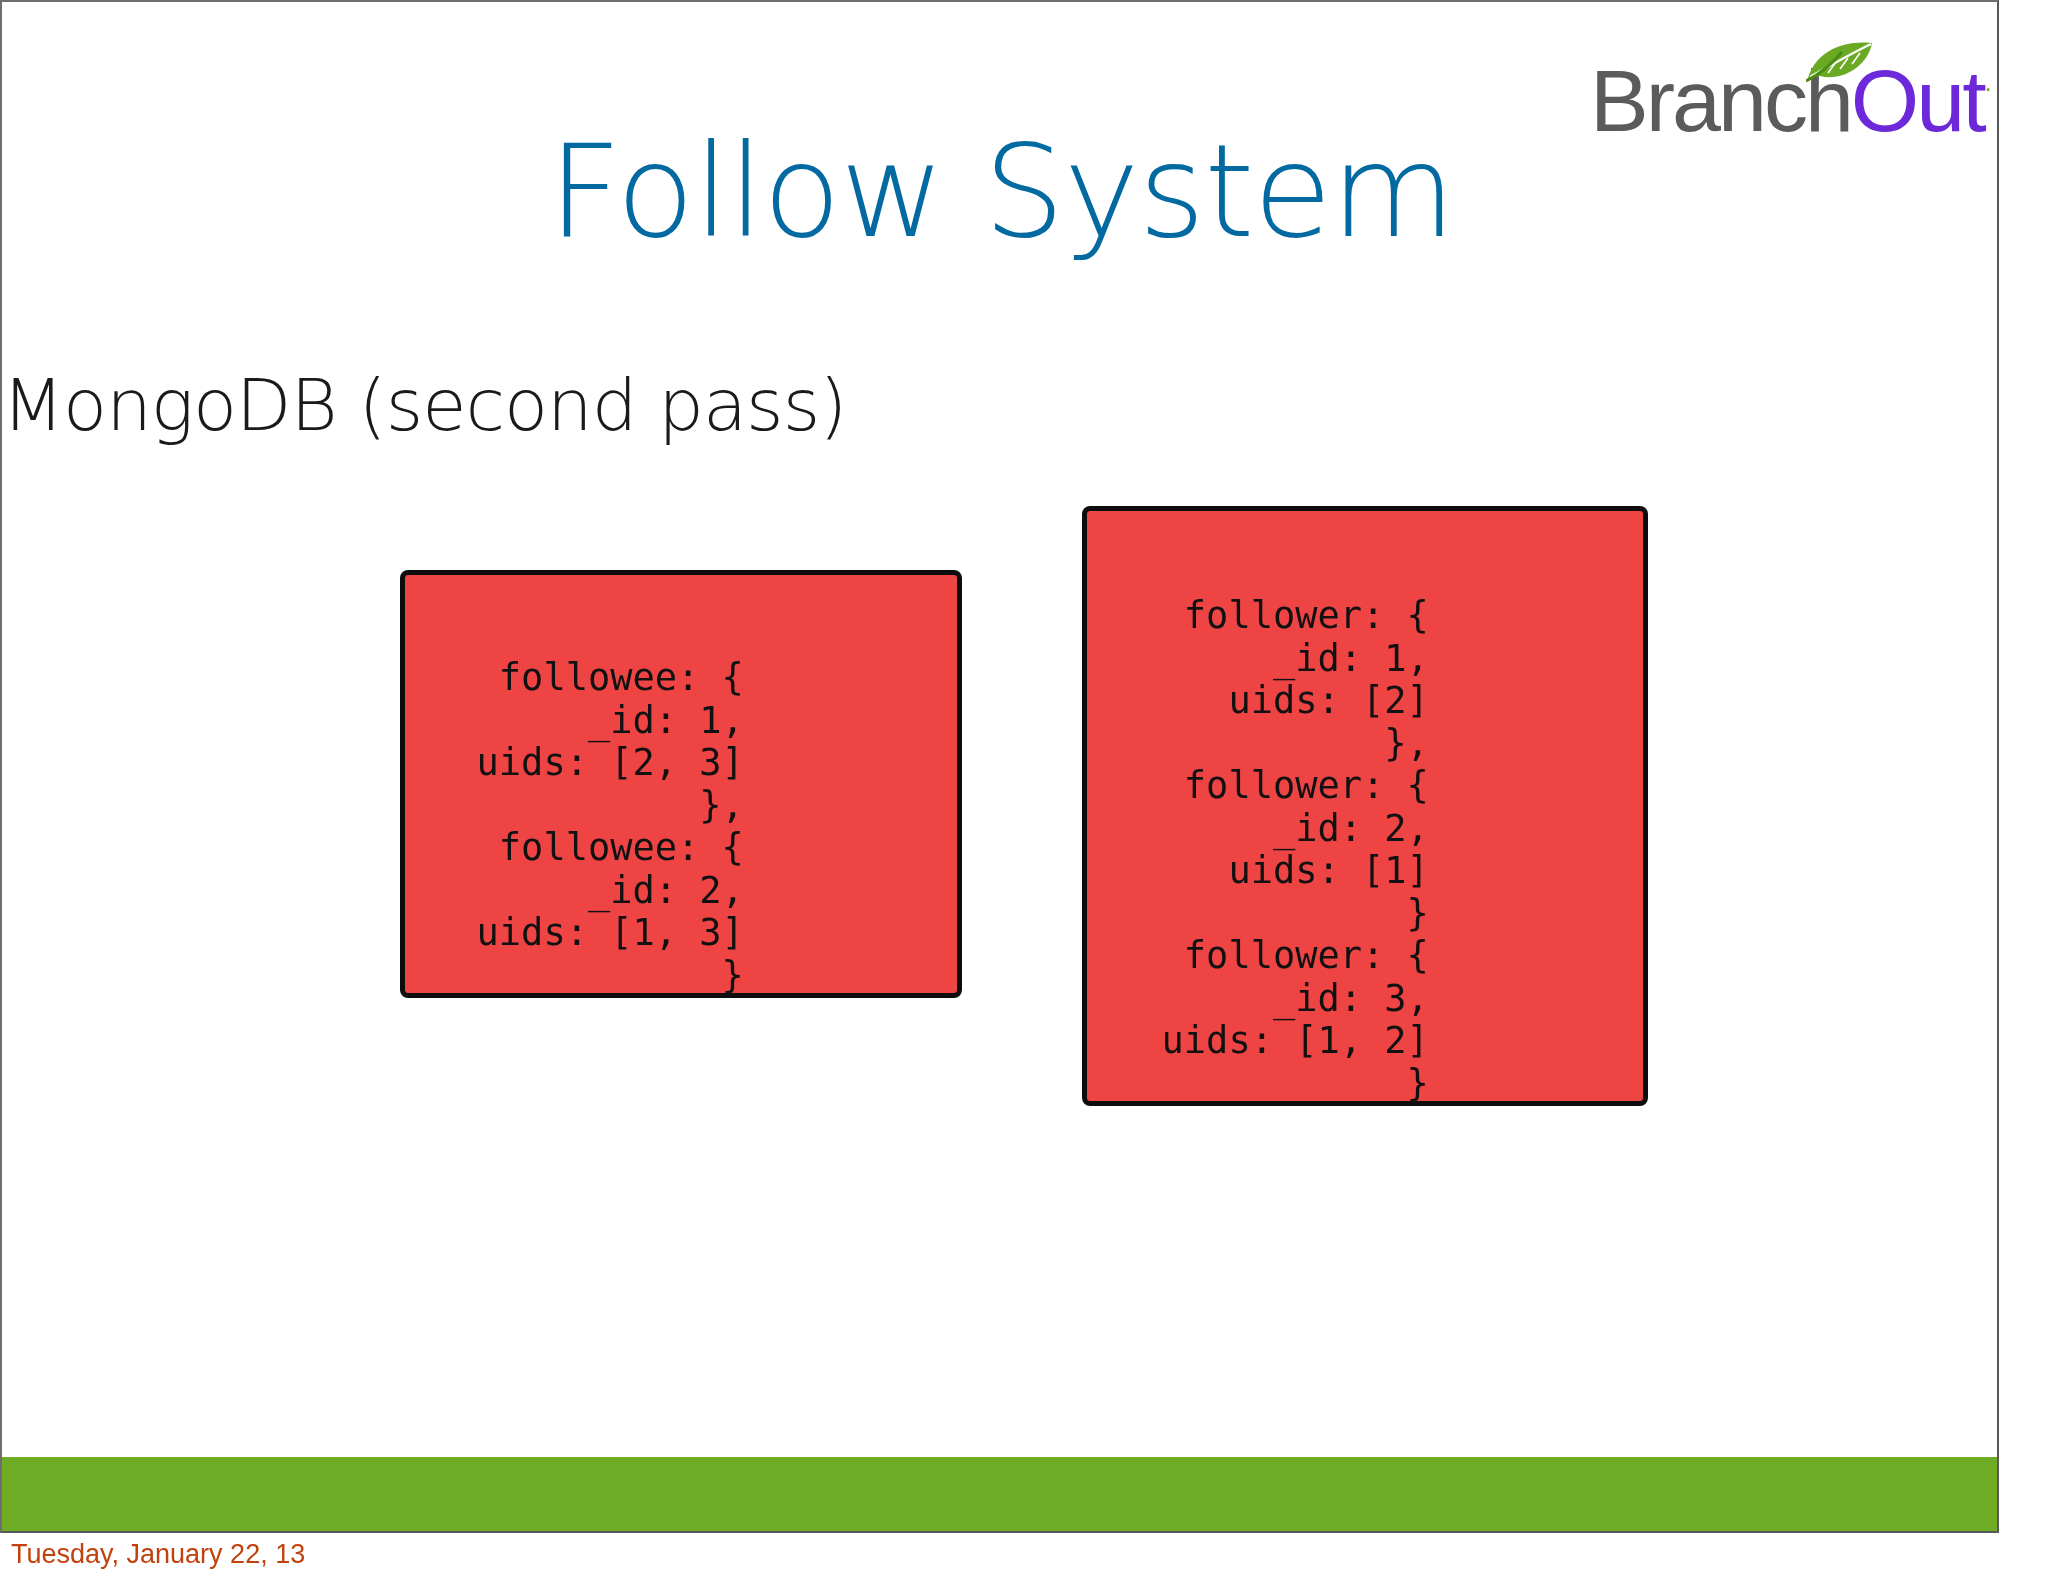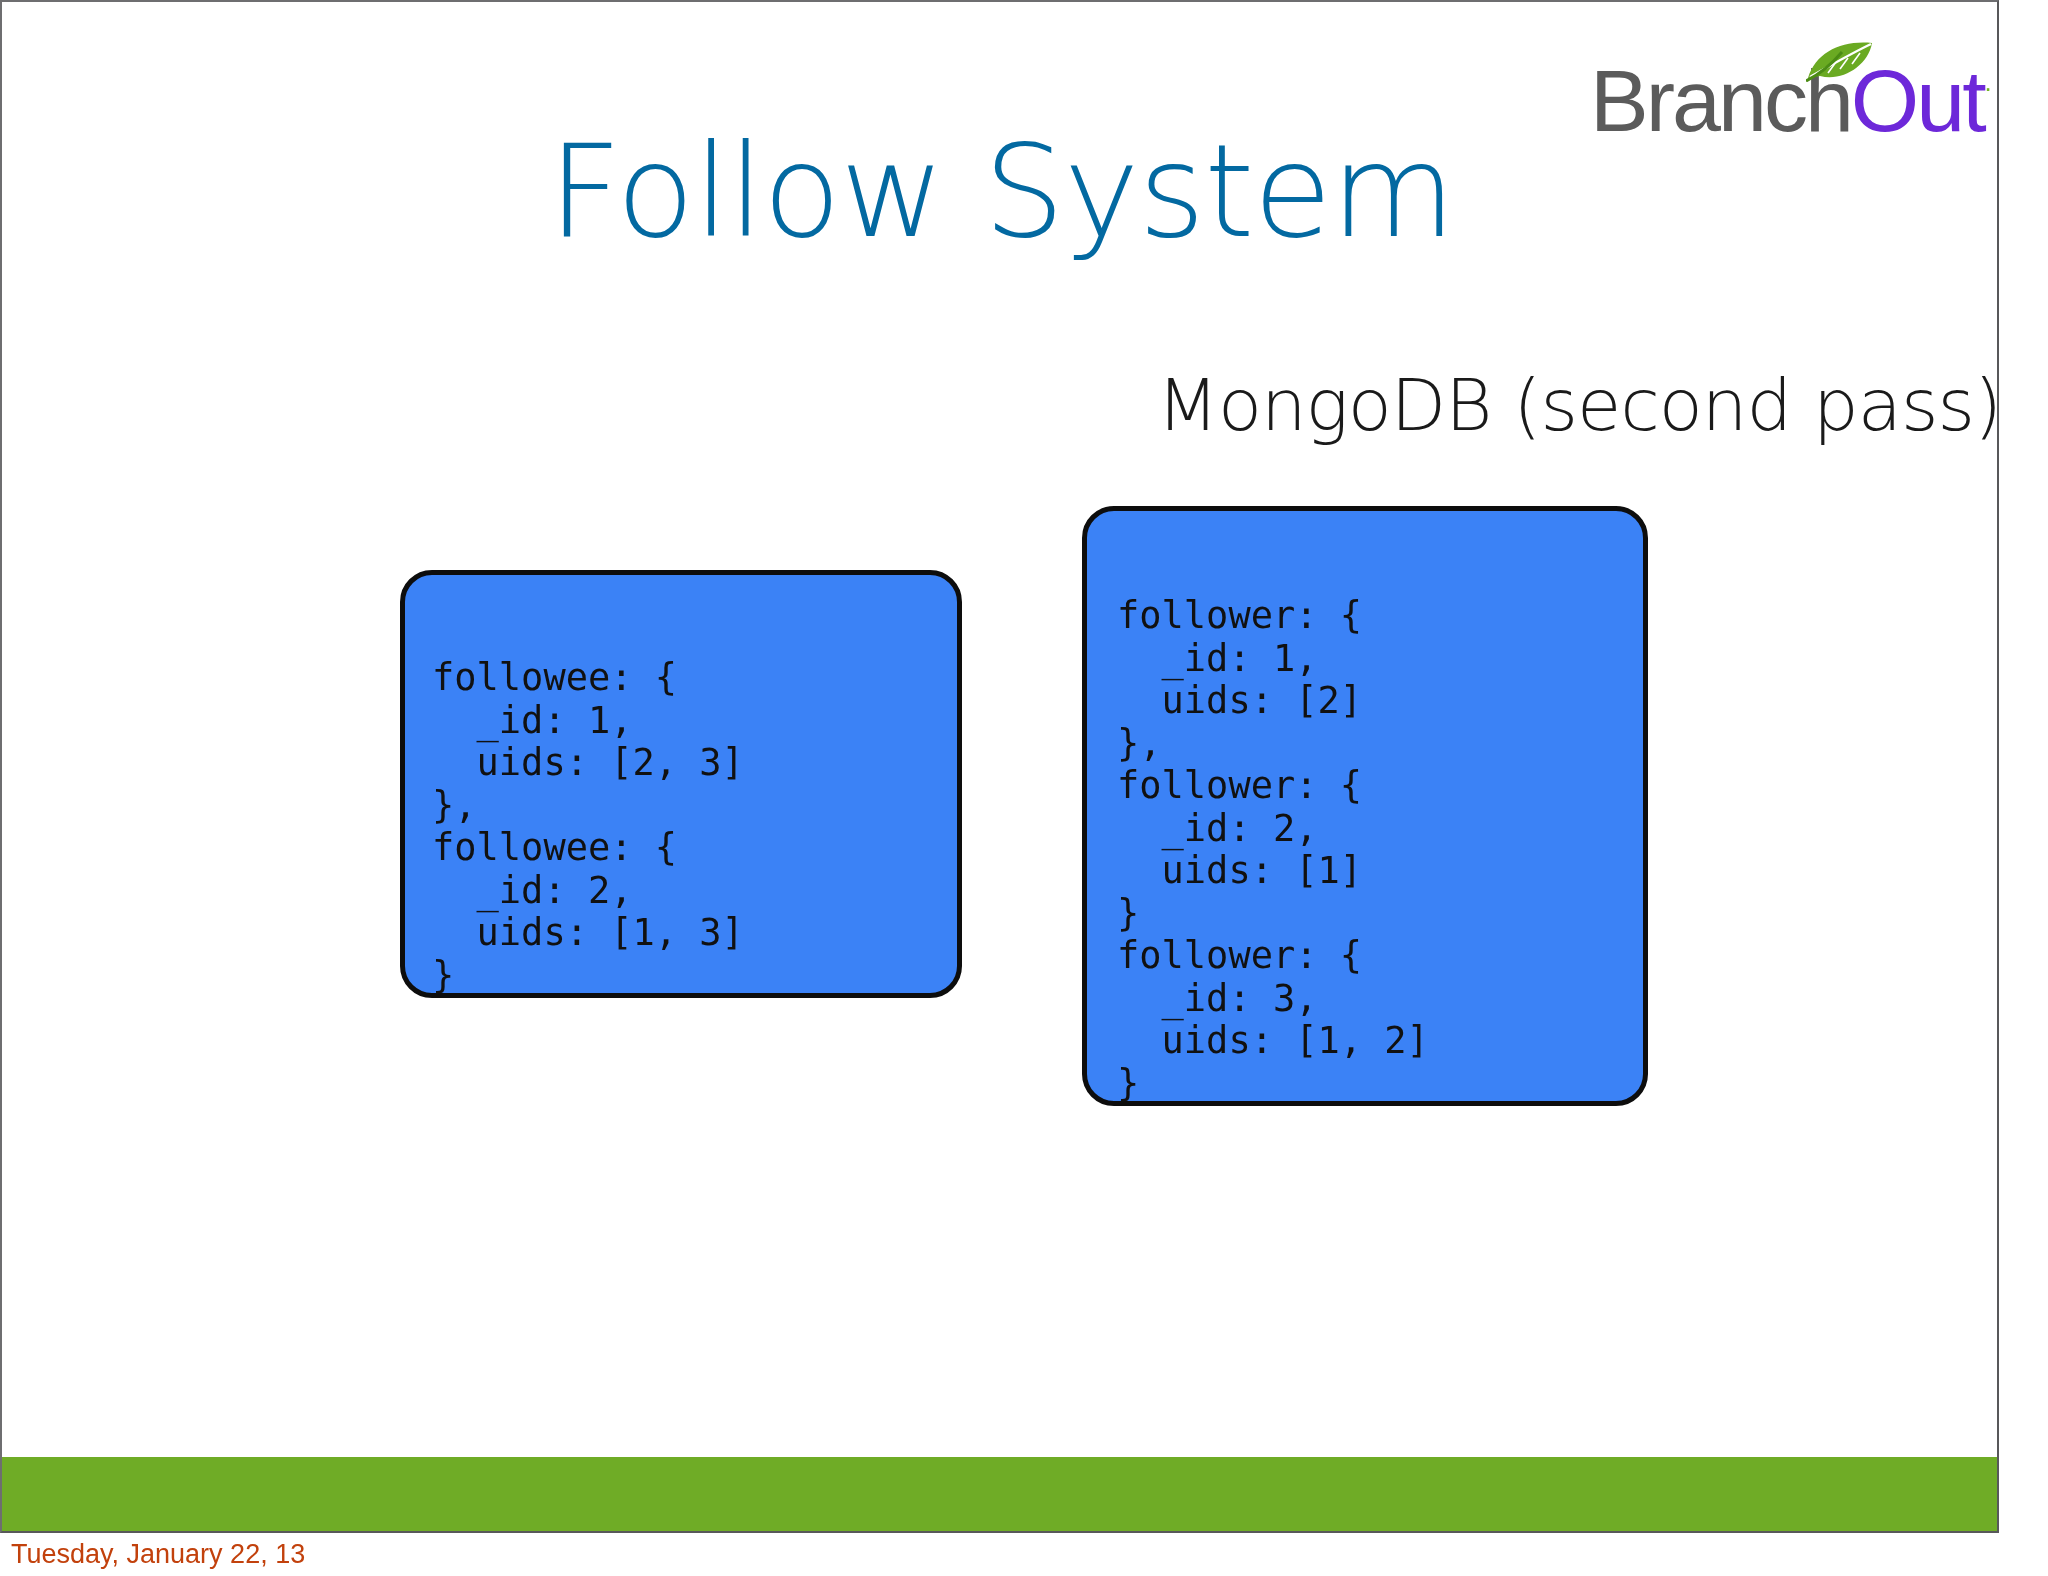--- a/index.html
+++ b/index.html
@@ -78,36 +78,37 @@
     font-size: 128px;
     line-height: 140px;
     letter-spacing: -1px;
     color: #0369a1;
   }
   #subtitle {
     position: absolute;
     left: 0;
     top: 360px;
     width: 1999px;
-    text-align: right;
+    text-align: left;
     font-family: "DejaVu Sans", sans-serif;
     font-weight: 300;
     font-size: 72px;
     line-height: 86px;
     letter-spacing: -1px;
     color: #1a1a1a;
   }
 
   
   .code-box {
     position: absolute;
-    background: #3b82f6;
+    background: #ef4444;
     border: 5px solid #0d0d0d;
-    border-radius: 32px;
+    border-radius: 8px;
     box-sizing: border-box;
+    text-align: right;
   }
   .code-text {
     position: absolute;
     font-family: "DejaVu Sans Mono", monospace;
     font-size: 37px;
     line-height: 42.5px;
     color: #111111;
     white-space: pre;
     letter-spacing: 0px;
   }

